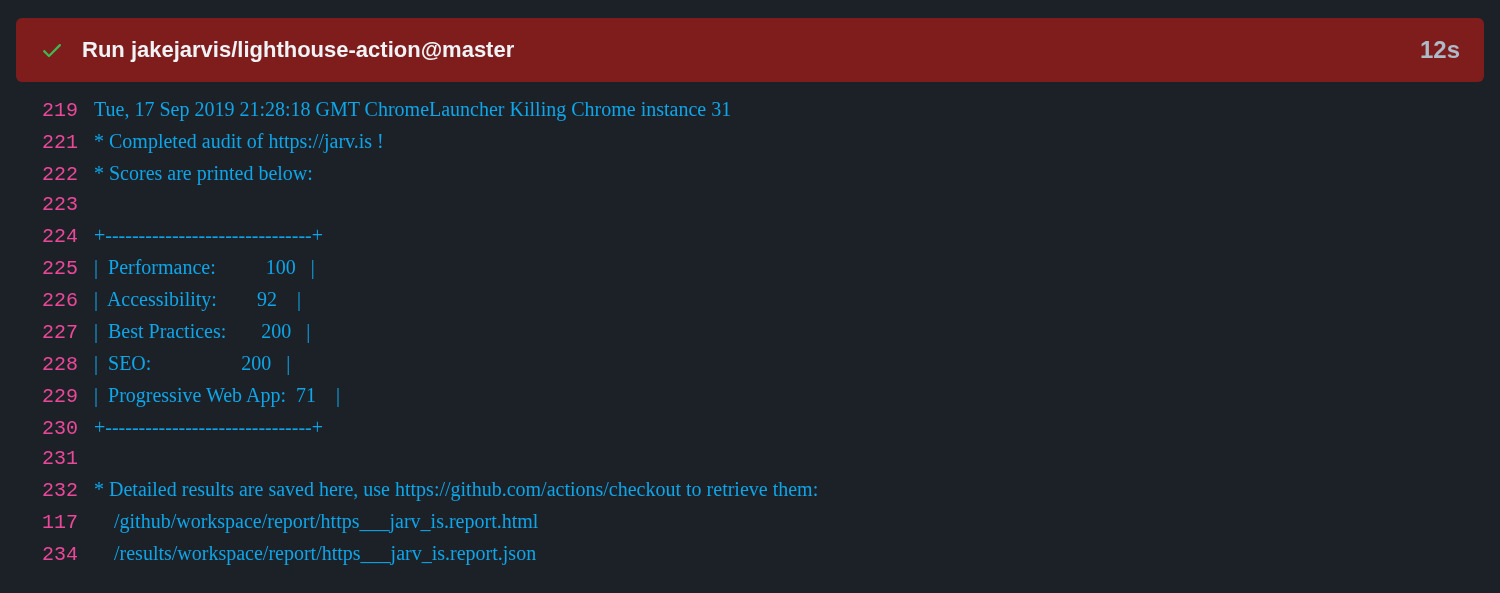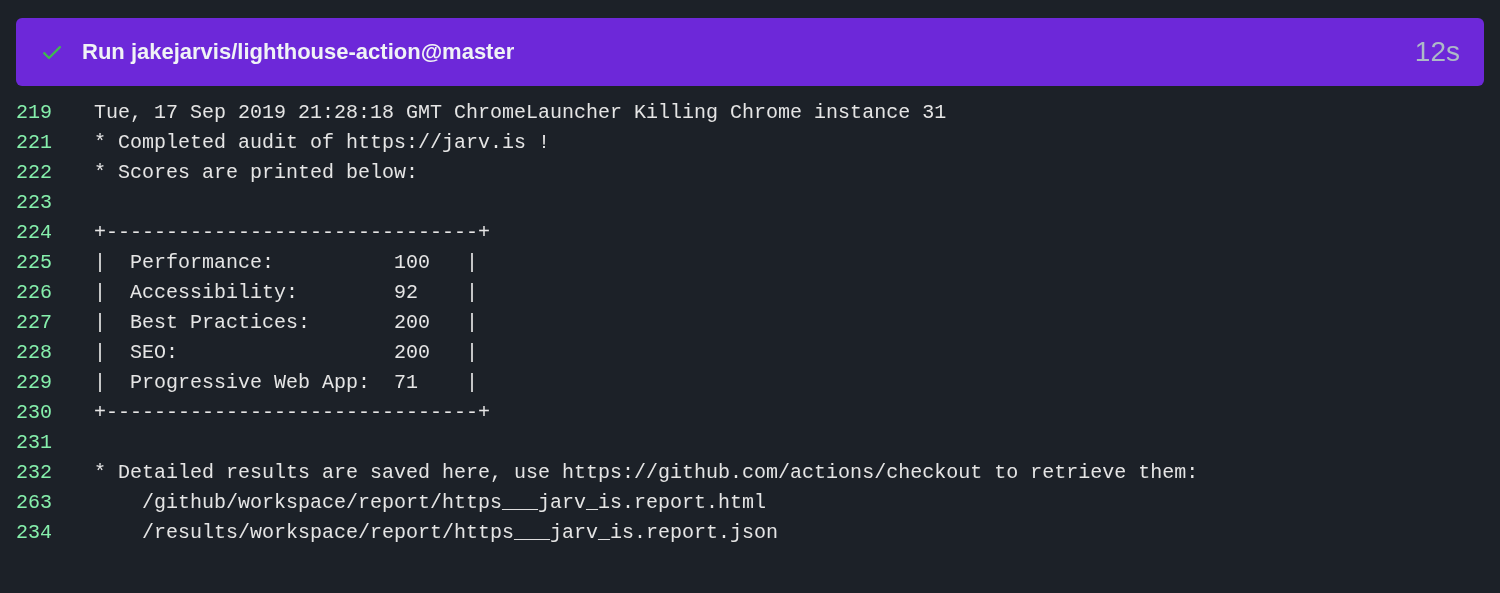--- a/index.html
+++ b/index.html
@@ -6,67 +6,68 @@
     body {
       background: #1c2128;
       font-family: -apple-system, BlinkMacSystemFont, "Segoe UI", Helvetica, Arial, sans-serif;
       color: #e6edf3;
       width: 1500px;
       height: 593px;
       overflow: hidden;
       padding-top: 18px;
     }
     .step-header {
-      background: #6d28d9;
+      background: #7f1d1d;
       margin: 0 16px 12px 16px;
       border-radius: 6px;
       display: flex;
       align-items: center;
       padding: 18px 24px;
       cursor: pointer;
     }
     .step-header .check {
       width: 24px;
       height: 24px;
       margin-right: 18px;
       flex-shrink: 0;
     }
     .step-header .title {
       font-size: 22px;
       font-weight: 600;
       color: #f0f3f6;
       flex: 1;
     }
     .step-header .duration {
-      font-size: 28px;
+      font-size: 24px;
       color: #adbac7;
-      font-weight: 400;
+      font-weight: 700;
     }
     .log-area {
       font-family: "SFMono-Regular", Consolas, "Liberation Mono", Menlo, monospace;
       font-size: 20px;
       line-height: 30px;
       padding-left: 16px;
     }
     .log-line {
       display: flex;
       align-items: baseline;
       white-space: pre;
     }
     .lineno {
       width: 78px;
-      text-align: left;
-      color: #86efac;
+      text-align: right;
+      color: #ec4899;
       user-select: none;
       padding-right: 16px;
       flex-shrink: 0;
     }
     .linetext {
-      color: #e5e5e5;
+      color: #0ea5e9;
       white-space: pre;
+      font-family: Liberation Serif, serif;
     }
   </style>
 </head>
 <body>
 
 <div class="step-header">
   <span class="check">
     <svg viewBox="0 0 16 16" width="24" height="24" fill="#3fb950">
       <path d="M13.78 4.22a.75.75 0 0 1 0 1.06l-7.25 7.25a.75.75 0 0 1-1.06 0L2.22 9.28a.751.751 0 0 1 1.06-1.06L6 10.94l6.72-6.72a.75.75 0 0 1 1.06 0Z"></path>
     </svg>
@@ -82,15 +83,15 @@
     <div class="log-line"><span class="lineno">223</span><span class="linetext"></span></div>
     <div class="log-line"><span class="lineno">224</span><span class="linetext">+-------------------------------+</span></div>
     <div class="log-line"><span class="lineno">225</span><span class="linetext">|  Performance:          100   |</span></div>
     <div class="log-line"><span class="lineno">226</span><span class="linetext">|  Accessibility:        92    |</span></div>
     <div class="log-line"><span class="lineno">227</span><span class="linetext">|  Best Practices:       200   |</span></div>
     <div class="log-line"><span class="lineno">228</span><span class="linetext">|  SEO:                  200   |</span></div>
     <div class="log-line"><span class="lineno">229</span><span class="linetext">|  Progressive Web App:  71    |</span></div>
     <div class="log-line"><span class="lineno">230</span><span class="linetext">+-------------------------------+</span></div>
     <div class="log-line"><span class="lineno">231</span><span class="linetext"></span></div>
     <div class="log-line"><span class="lineno">232</span><span class="linetext">* Detailed results are saved here, use https://github.com/actions/checkout to retrieve them:</span></div>
-    <div class="log-line"><span class="lineno">263</span><span class="linetext">    /github/workspace/report/https___jarv_is.report.html</span></div>
+    <div class="log-line"><span class="lineno">117</span><span class="linetext">    /github/workspace/report/https___jarv_is.report.html</span></div>
     <div class="log-line"><span class="lineno">234</span><span class="linetext">    /results/workspace/report/https___jarv_is.report.json</span></div>
   </div>
 
 </body></html>

